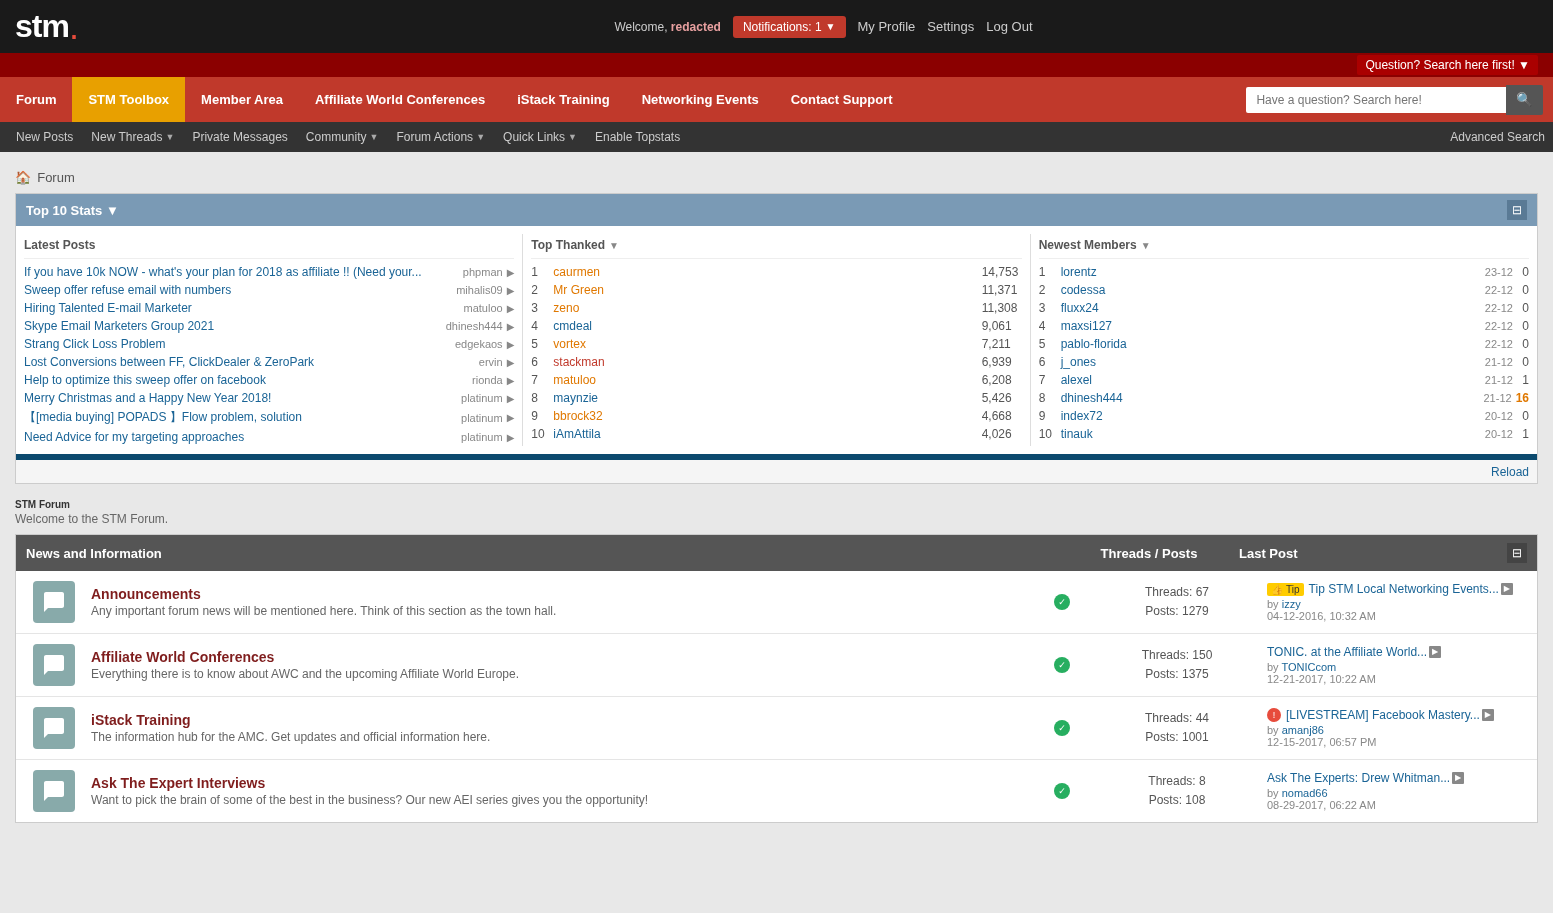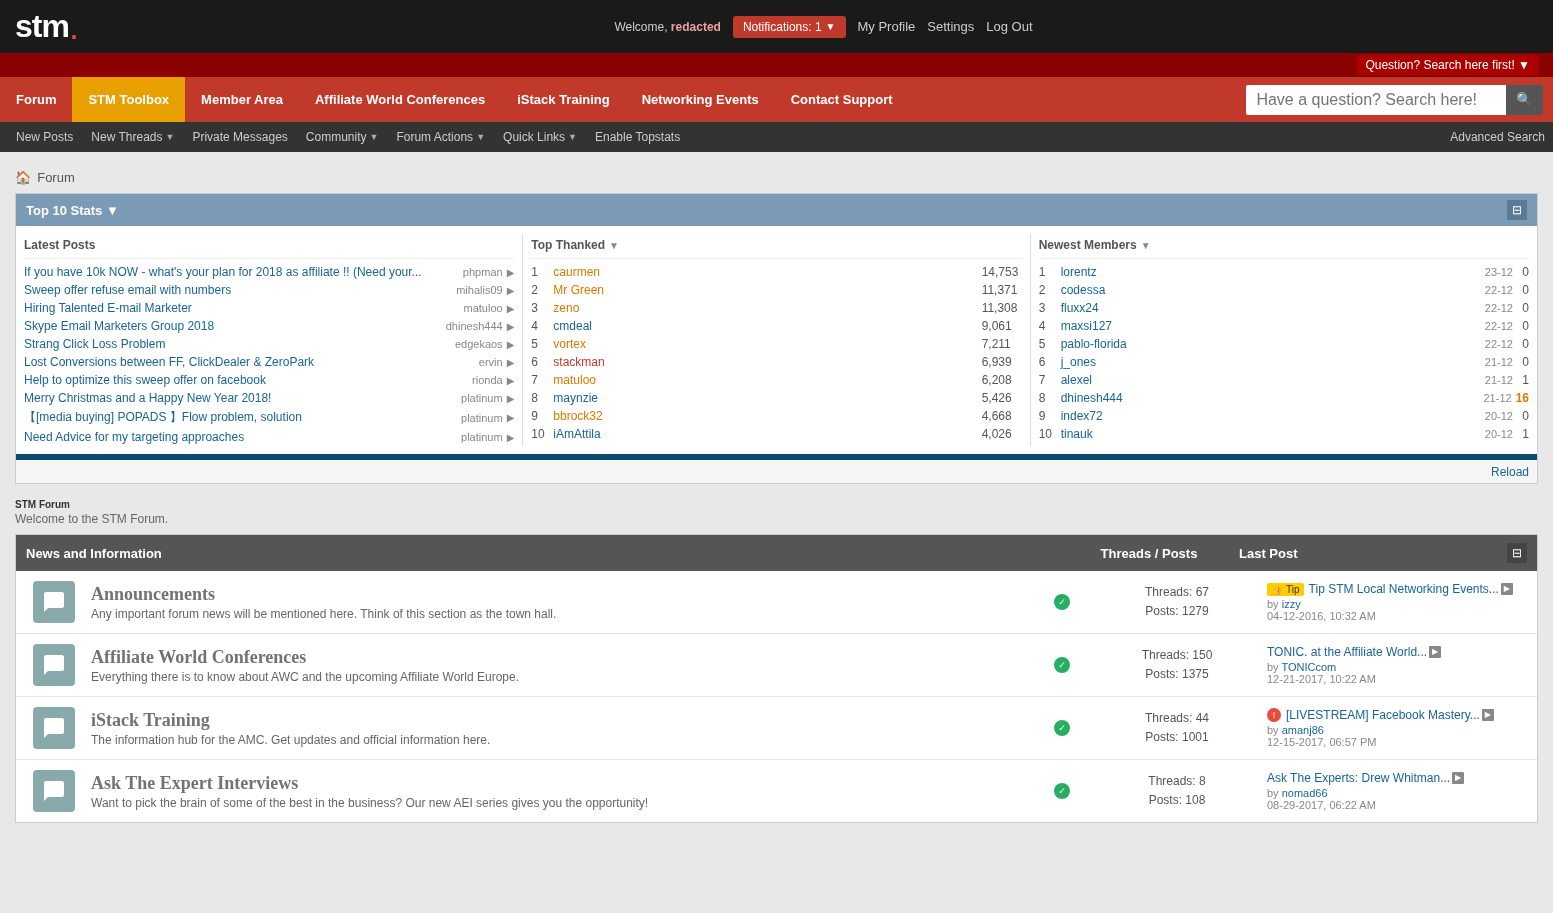--- a/index.html
+++ b/index.html
@@ -15,21 +15,21 @@
 
     
     #search-suggest { background: #8b0000; color: white; text-align: right; padding: 5px 15px; font-size: 12px; cursor: pointer; }
     #search-suggest span { background: #a00; padding: 3px 8px; border-radius: 2px; }
 
     
     #main-nav { background: #c0392b; display: flex; align-items: center; padding: 0; height: 45px; }
     #main-nav .nav-item { color: white; text-decoration: none; padding: 0 16px; height: 45px; display: flex; align-items: center; font-size: 13px; font-weight: bold; cursor: pointer; white-space: nowrap; }
     #main-nav .nav-item.active { background: #e8a000; color: white; }
     #main-nav .search-area { margin-left: auto; display: flex; align-items: center; padding-right: 10px; }
-    #main-nav .search-area input { width: 260px; padding: 6px 10px; border: none; font-size: 16px; border-radius: 2px 0 0 2px; }
+    #main-nav .search-area input { width: 260px; padding: 6px 10px; border: none; font-size: 12px; border-radius: 2px 0 0 2px; }
     #main-nav .search-btn { background: #555; border: none; color: white; padding: 6px 10px; cursor: pointer; border-radius: 0 2px 2px 0; height: 30px; }
 
     
     #sub-nav { background: #333; color: #ccc; display: flex; align-items: center; padding: 0 8px; height: 30px; gap: 2px; }
     #sub-nav .sub-item { color: #ccc; text-decoration: none; padding: 0 8px; font-size: 12px; cursor: pointer; display: flex; align-items: center; gap: 3px; height: 30px; }
     #sub-nav .sub-item .arr { font-size: 9px; color: #aaa; }
     #sub-nav .adv-search { margin-left: auto; color: #ccc; font-size: 12px; cursor: pointer; }
 
     
     #content { max-width: 1553px; background: #e8e8e8; padding: 10px 15px; }
@@ -69,21 +69,21 @@
     .forum-table-header { background: #555; color: white; display: flex; align-items: center; padding: 8px 10px; }
     .forum-table-header .col-main { flex: 1; font-weight: bold; font-size: 13px; }
     .forum-table-header .col-stats { width: 180px; font-weight: bold; font-size: 13px; text-align: center; }
     .forum-table-header .col-lastpost { width: 260px; font-weight: bold; font-size: 13px; }
     .forum-table-header .collapse-btn2 { color: white; cursor: pointer; background: #444; border: none; width: 20px; height: 20px; display: flex; align-items: center; justify-content: center; font-size: 12px; margin-left: 8px; }
     .forum-row { display: flex; align-items: center; padding: 10px; border-bottom: 1px solid #e5e5e5; background: white; }
     .forum-row:last-child { border-bottom: none; }
     .forum-row .icon-col { width: 55px; display: flex; justify-content: center; align-items: center; }
     .forum-icon { width: 42px; height: 42px; background: #8aa; border-radius: 4px; display: flex; align-items: center; justify-content: center; color: white; font-size: 18px; }
     .forum-row .info-col { flex: 1; padding: 0 10px; }
-    .forum-row .info-col .forum-name { color: #737373; font-weight: bold; font-size: 18px; text-decoration: none; cursor: pointer; font-family: Liberation Serif, serif; }
+    .forum-row .info-col .forum-name { color: #7f1d1d; font-weight: bold; font-size: 14px; text-decoration: none; cursor: pointer; }
     .forum-row .info-col .forum-desc { color: #666; font-size: 12px; margin-top: 2px; }
     .forum-row .status-col { width: 50px; display: flex; justify-content: center; }
     .status-dot { width: 16px; height: 16px; border-radius: 50%; background: #27ae60; display: flex; align-items: center; justify-content: center; }
     .status-dot::after { content: '✓'; color: white; font-size: 9px; }
     .forum-row .stats-col2 { width: 180px; text-align: center; font-size: 12px; color: #555; line-height: 1.6; }
     .forum-row .lastpost-col { width: 260px; font-size: 12px; color: #555; }
     .lastpost-col .tip-badge { display: inline-block; background: #ffcc00; color: #333; padding: 1px 4px; font-size: 10px; border-radius: 2px; margin-right: 3px; }
     .lastpost-col .alert-badge { display: inline-block; background: #e74c3c; color: white; width: 14px; height: 14px; border-radius: 50%; font-size: 9px; text-align: center; line-height: 14px; margin-right: 3px; }
     .lastpost-col a { color: #1a6496; text-decoration: none; cursor: pointer; }
     .lastpost-col .post-link { display: flex; align-items: center; gap: 2px; }
@@ -178,21 +178,21 @@
               <a class="stats-link" style="flex:1;overflow:hidden;white-space:nowrap;text-overflow:ellipsis;">Sweep offer refuse email with numbers</a>
     <span style="color:#888;font-size:11px;white-space:nowrap;">mihalis09</span>
     <span class="stats-user-arrow">▶</span>
             </div>
             <div class="stats-row">
               <a class="stats-link" style="flex:1;overflow:hidden;white-space:nowrap;text-overflow:ellipsis;">Hiring Talented E-mail Marketer</a>
     <span style="color:#888;font-size:11px;white-space:nowrap;">matuloo</span>
     <span class="stats-user-arrow">▶</span>
             </div>
             <div class="stats-row">
-              <a class="stats-link" style="flex:1;overflow:hidden;white-space:nowrap;text-overflow:ellipsis;">Skype Email Marketers Group 2018</a>
+              <a class="stats-link" style="flex:1;overflow:hidden;white-space:nowrap;text-overflow:ellipsis;">Skype Email Marketers Group 2021</a>
     <span style="color:#888;font-size:11px;white-space:nowrap;">dhinesh444</span>
     <span class="stats-user-arrow">▶</span>
             </div>
             <div class="stats-row">
               <a class="stats-link" style="flex:1;overflow:hidden;white-space:nowrap;text-overflow:ellipsis;">Strang Click Loss Problem</a>
     <span style="color:#888;font-size:11px;white-space:nowrap;">edgekaos</span>
     <span class="stats-user-arrow">▶</span>
             </div>
             <div class="stats-row">
               <a class="stats-link" style="flex:1;overflow:hidden;white-space:nowrap;text-overflow:ellipsis;">Lost Conversions between FF, ClickDealer &amp; ZeroPark</a>

